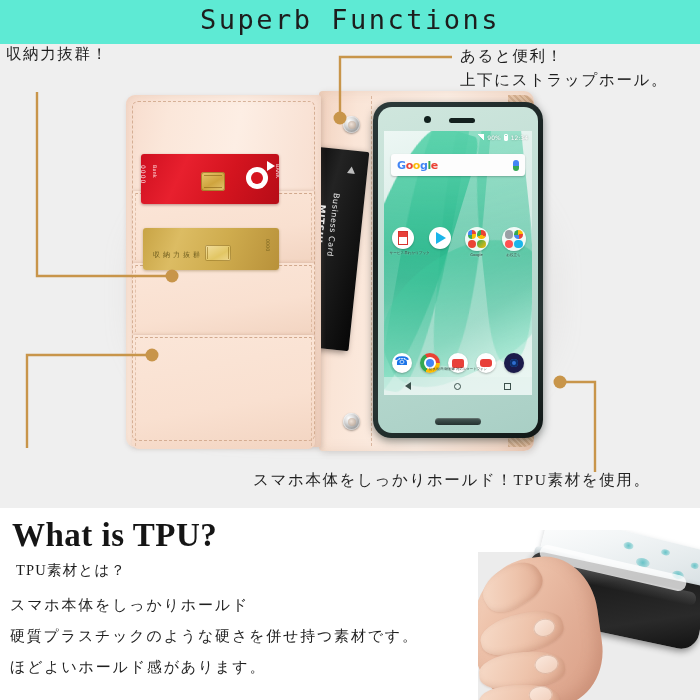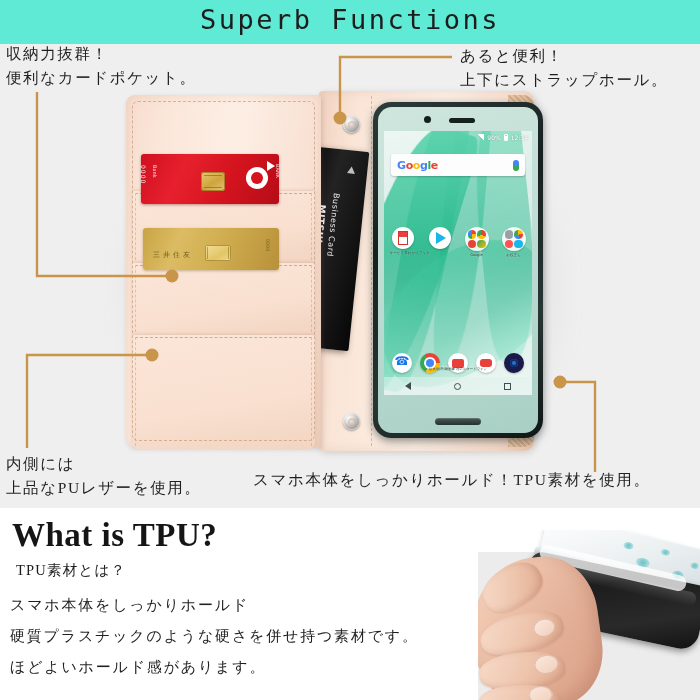--- a/index.html
+++ b/index.html
@@ -608,21 +608,21 @@
       <div class="card-red">
         <span class="micro-text">0000</span>
         <span class="micro-text2">Bank</span>
         <span class="chip"></span>
         <span class="bullseye"></span>
         <span class="arrow"></span>
         <span class="side-text">BANK</span>
       </div>
 
       <div class="card-gold">
-        <span class="jp">三井住友</span>
+        <span class="jp">収納力抜群</span>
         <span class="chip"></span>
         <span class="num">0000</span>
       </div>
     </div>
 
     <div class="grommet grommet-top"></div>
     <div class="grommet grommet-bottom"></div>
   </div>
 
   <svg id="leaders" viewBox="0 0 700 508">
@@ -643,32 +643,27 @@
     </g>
 
     <g>
       <path d="M560 382 H595 V472" fill="none" stroke="#c8954a" stroke-width="2.4"></path>
       <circle cx="560" cy="382" r="6.5" fill="#c8954a"></circle>
     </g>
   </svg>
 
   <div class="callout" id="callout-pocket">
     <div>収納力抜群！</div>
-    <div>便利なカードポケット。</div>
   </div>
 
   <div class="callout" id="callout-strap">
     <div>あると便利！</div>
     <div>上下にストラップホール。</div>
   </div>
 
-  <div class="callout" id="callout-inside">
-    <div>内側には</div>
-    <div>上品なPUレザーを使用。</div>
-  </div>
 
   <div class="callout" id="callout-tpu">
     <div>スマホ本体をしっかりホールド！TPU素材を使用。</div>
   </div>
 </section>
 
 <section id="tpu-section">
 
   <h2 id="tpu-heading">What is TPU?</h2>
   <div id="tpu-sub">TPU素材とは？</div>

